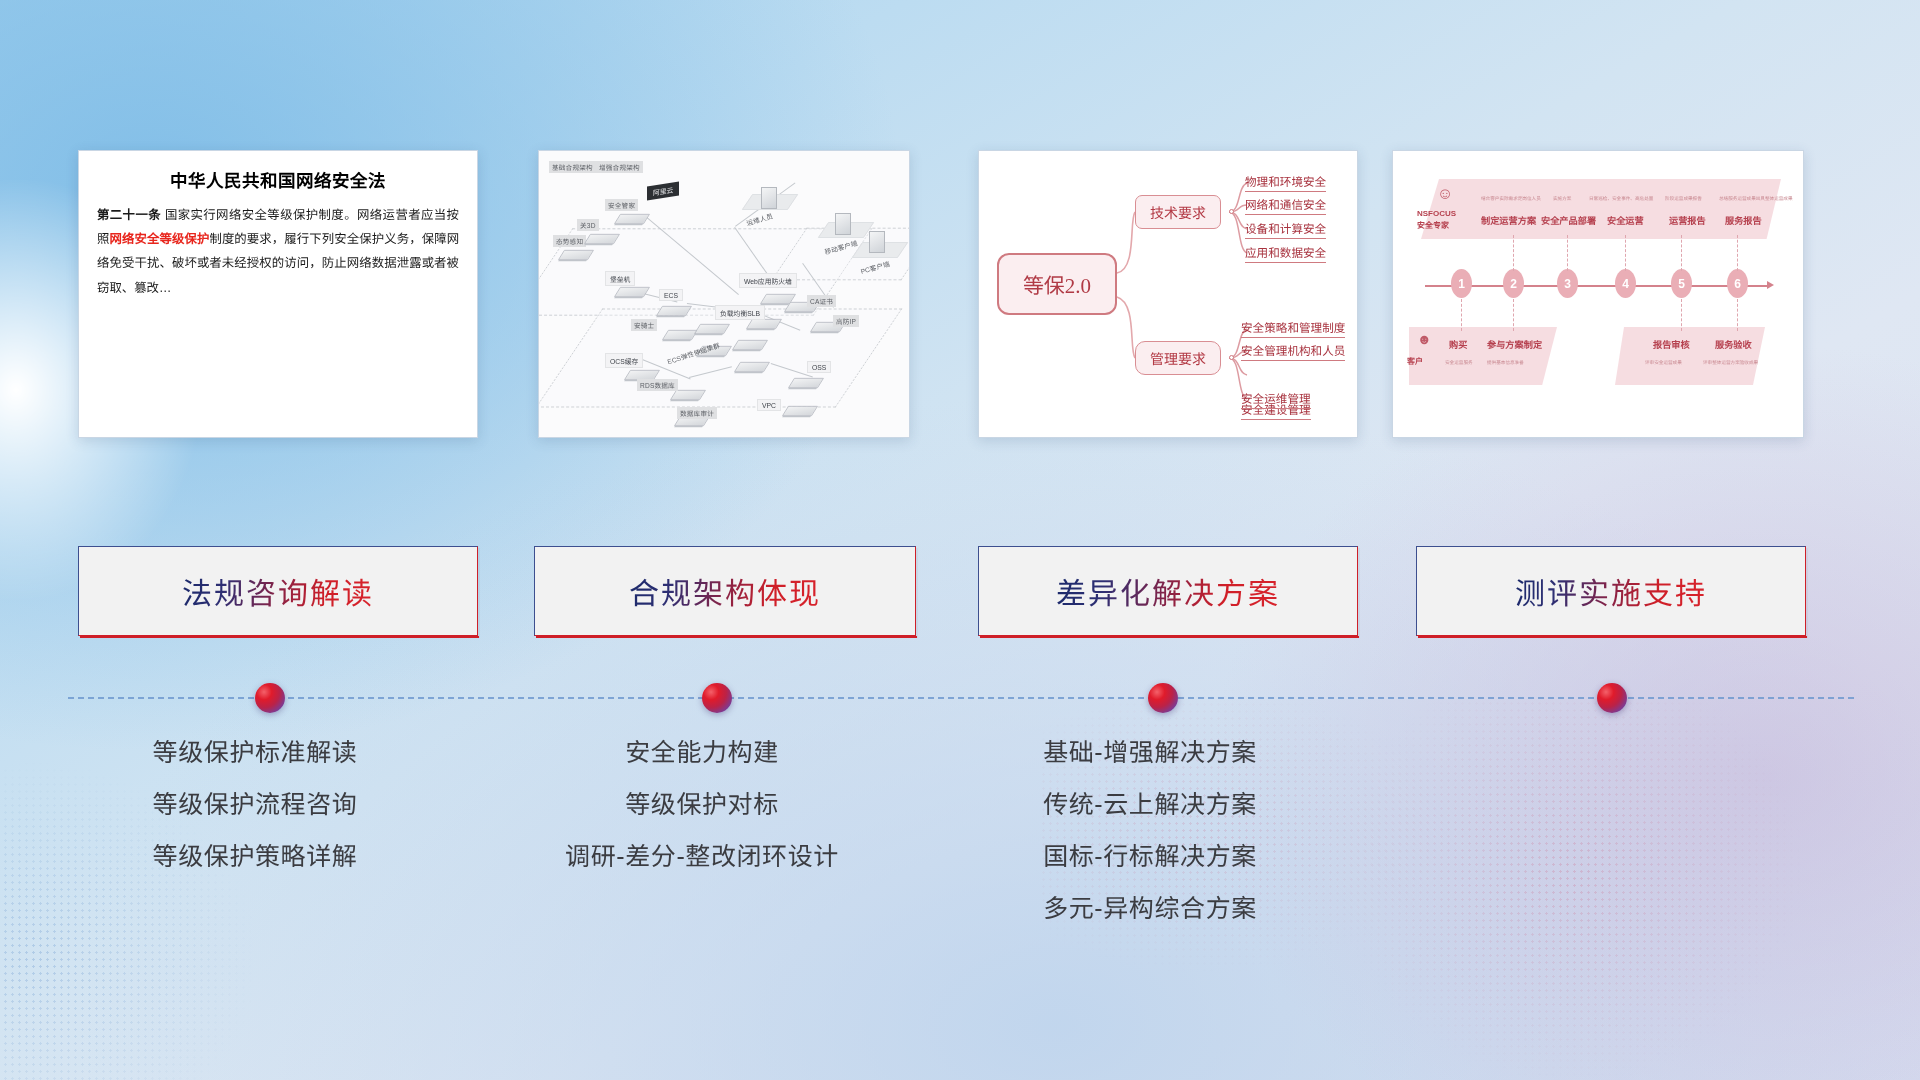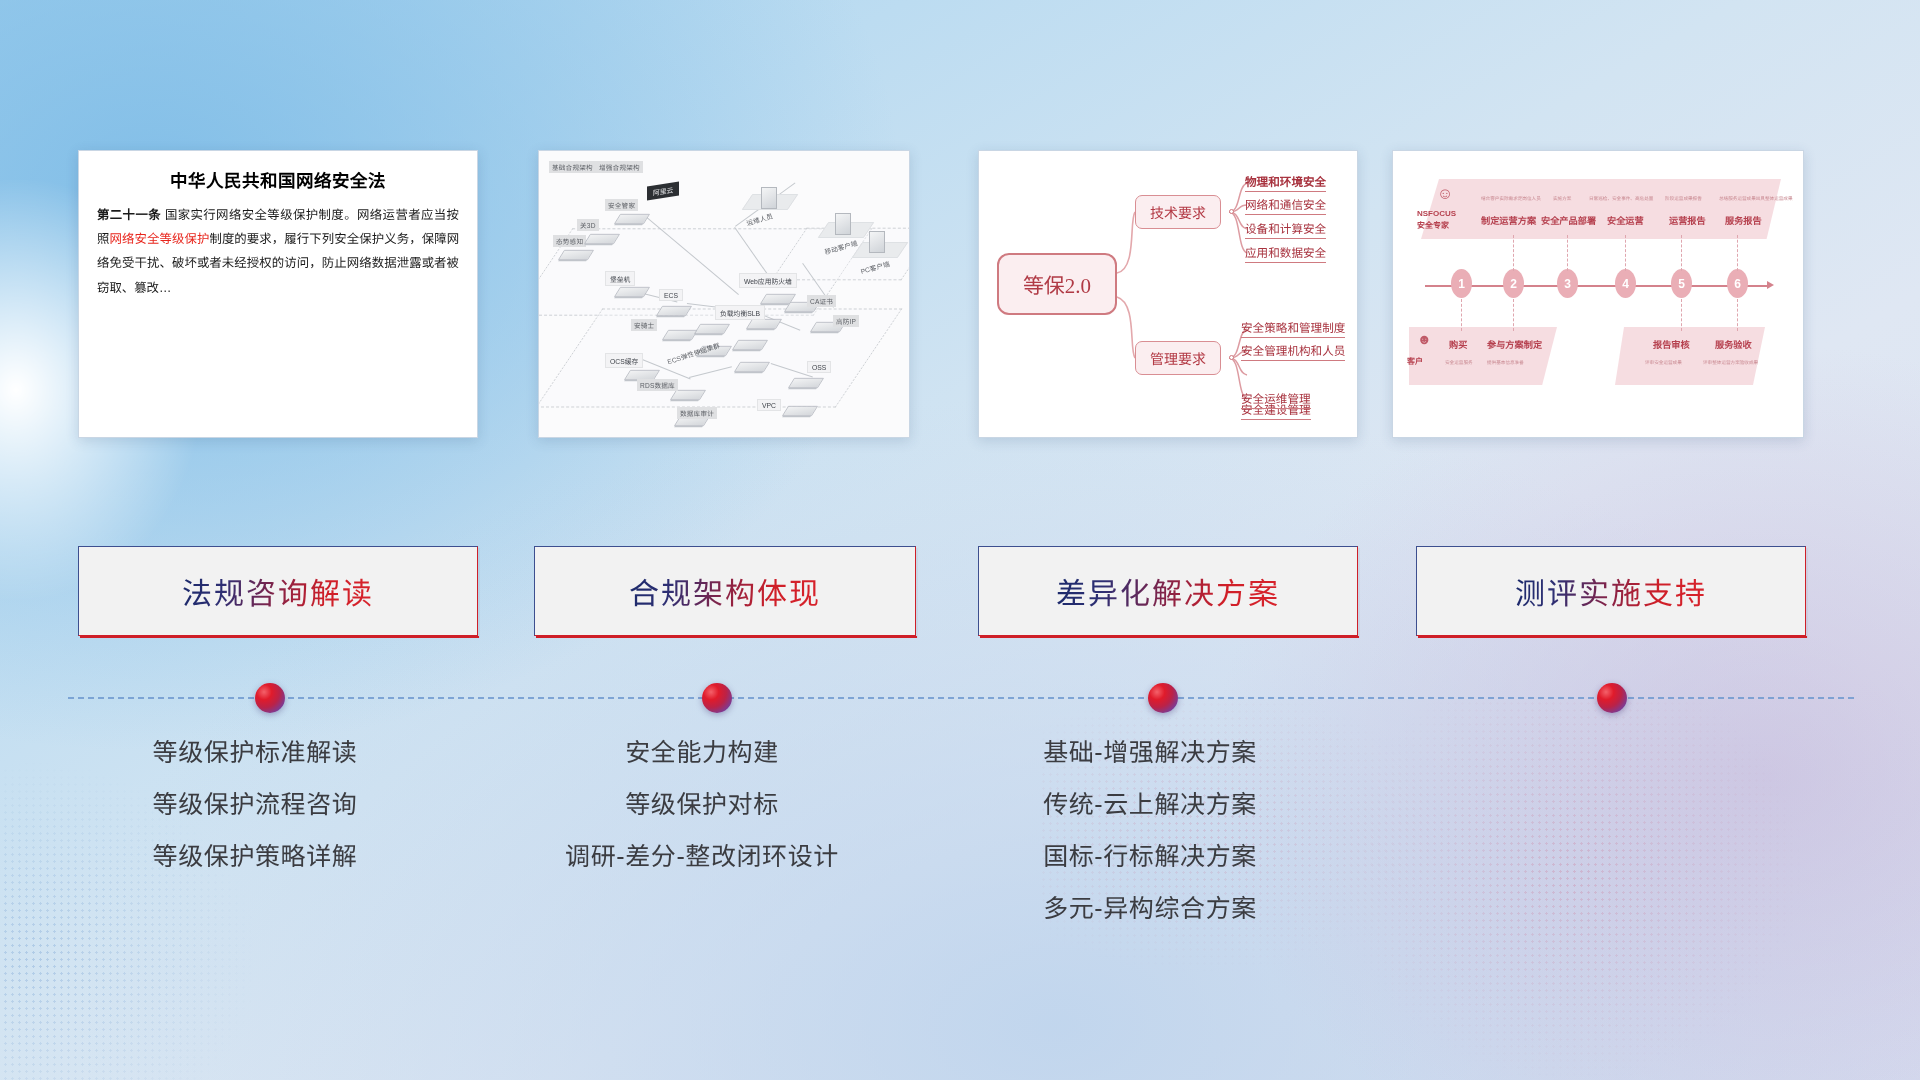--- a/index.html
+++ b/index.html
@@ -64,21 +64,21 @@
 
   
   .law { padding: 16px 18px 10px 18px; color: #111; }
   .law-title {
     font-size: 17.5px; font-weight: bold; text-align: center;
     letter-spacing: 0.5px; margin-bottom: 11px; color: #000;
   }
   .law-p { font-size: 12.4px; line-height: 1.95; text-align: justify; color: #1a1a1a; }
   .law-p + .law-p { margin-top: 3px; }
   .law-art { font-weight: bold; }
-  .law-hl { color: #e8251c; }
+  .law-hl { color: #e8251c; font-weight: bold; }
 
   
   .arch { position: relative; width: 100%; height: 100%; background: #fbfbfc; }
   .arch .tag {
     position: absolute; font-size: 6.6px; color: #5d6066;
     background: #dfe0e2; padding: 1px 3px; white-space: nowrap; letter-spacing: .2px;
   }
   .arch .tagw {
     position: absolute; font-size: 6.8px; color: #3f434a;
     background: #f3f3f5; padding: 1.5px 4px; white-space: nowrap;
@@ -120,21 +120,21 @@
     display: flex; align-items: center; justify-content: center;
     font-size: 21px; color: #b03a45; font-family: "Liberation Serif", serif;
   }
   .mind .branch {
     position: absolute; width: 86px; height: 34px;
     border: 1.8px solid #d98e93; border-radius: 7px; background: #fbeef0;
     display: flex; align-items: center; justify-content: center;
     font-size: 14px; color: #b33a45; font-family: "Liberation Serif", serif;
   }
   .mind .b-tech { left: 156px; top: 44px; }
-  .mind .b-mgmt { left: 156px; top: 190px; }
+  .mind .b-mgmt { left: 156px; top: 190px; border-radius: 10px; }
   .mind .leaf {
     position: absolute; font-size: 11.6px; color: #a8333f;
     font-family: "Liberation Serif", serif; white-space: nowrap;
     padding-bottom: 2px; border-bottom: 1.6px solid #cf7a80;
   }
   .mind .dot {
     position: absolute; width: 5px; height: 5px; border-radius: 50%;
     border: 1px solid #cf7a80; background: #fff;
   }
 
@@ -335,21 +335,21 @@
           <path d="M250 207 C 262 207, 258 182, 268 178" stroke="#dd9ca2" stroke-width="1.5" fill="none"></path>
           <path d="M250 207 C 262 207, 258 200, 268 200" stroke="#dd9ca2" stroke-width="1.5" fill="none"></path>
           <path d="M250 207 C 262 207, 258 222, 268 224" stroke="#dd9ca2" stroke-width="1.5" fill="none"></path>
           <path d="M250 207 C 262 207, 258 244, 268 248" stroke="#dd9ca2" stroke-width="1.5" fill="none"></path>
         </svg>
 
         <div class="root">等保2.0</div>
 
         <div class="branch b-tech">技术要求</div>
         <div class="dot" style="left:250px; top:58px;"></div>
-        <div class="leaf" style="left:266px; top:22px;font-weight:bold;">物理和环境安全</div>
+        <div class="leaf" style="left:266px; top:22px;">物理和环境安全</div>
         <div class="leaf" style="left:266px; top:45px;">网络和通信安全</div>
         <div class="leaf" style="left:266px; top:69px;">设备和计算安全</div>
         <div class="leaf" style="left:266px; top:93px;">应用和数据安全</div>
 
         <div class="branch b-mgmt">管理要求</div>
         <div class="dot" style="left:250px; top:204px;"></div>
         <div class="leaf" style="left:262px; top:168px;">安全策略和管理制度</div>
         <div class="leaf" style="left:262px; top:191px;">安全管理机构和人员</div>
         <div class="leaf" style="left:262px; top:215px;margin-top:35px;">安全建设管理</div>
         <div class="leaf" style="left:262px; top:239px;">安全运维管理</div>

